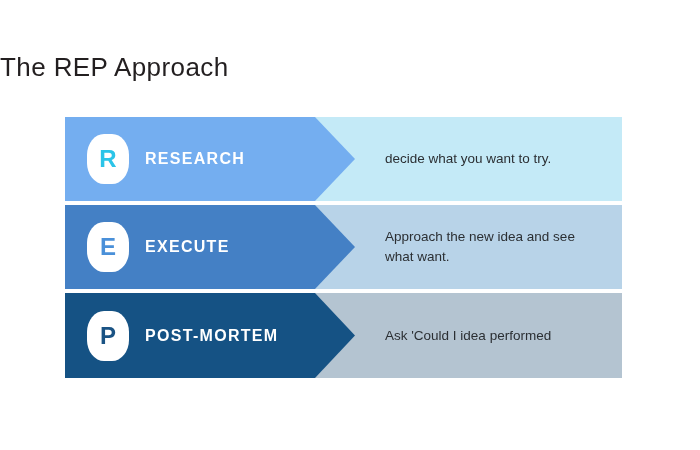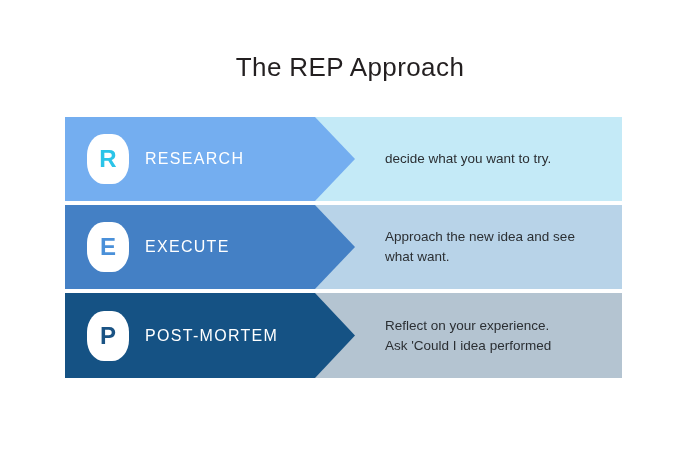--- a/index.html
+++ b/index.html
@@ -13,21 +13,21 @@
     font-family: "Liberation Sans", sans-serif;
     overflow: hidden;
     position: relative;
   }
 
   .page-title {
     position: absolute;
     top: 50px;
     left: 0;
     width: 700px;
-    text-align: center;
+    text-align: left;
     font-size: 26px;
     font-weight: 400;
     color: #231f20;
     letter-spacing: 0.4px;
     line-height: 34px;
   }
 
   .rep-diagram {
     position: absolute;
     left: 65px;
@@ -85,21 +85,21 @@
     letter-spacing: 0px;
   }
 
   .row-label {
     position: absolute;
     left: 80px;
     top: 50%;
     transform: translateY(-50%);
     color: #ffffff;
     font-size: 16px;
-    font-weight: 400;
+    font-weight: 700;
     letter-spacing: 1.3px;
     white-space: nowrap;
   }
 
   .row-desc {
     position: absolute;
     left: 320px;
     top: 50%;
     transform: translateY(-50%);
     width: 225px;
@@ -143,18 +143,17 @@
   </div>
 
   <div class="rep-row r2">
     <div class="row-panel" style="background: rgb(180, 196, 209);"></div>
     <div class="row-arrow" style="background: rgb(21, 82, 132);"></div>
     <div class="row-badge">
       <span class="row-badge-letter" style="color: rgb(26, 83, 132);">P</span>
     </div>
     <div class="row-label">POST-MORTEM</div>
     <div class="row-desc">
-      <span class="dline">Reflect on your experience.</span>
       <span class="dline">Ask 'Could I idea performed</span>
     </div>
   </div>
 
 </div>
 
 </body></html>

